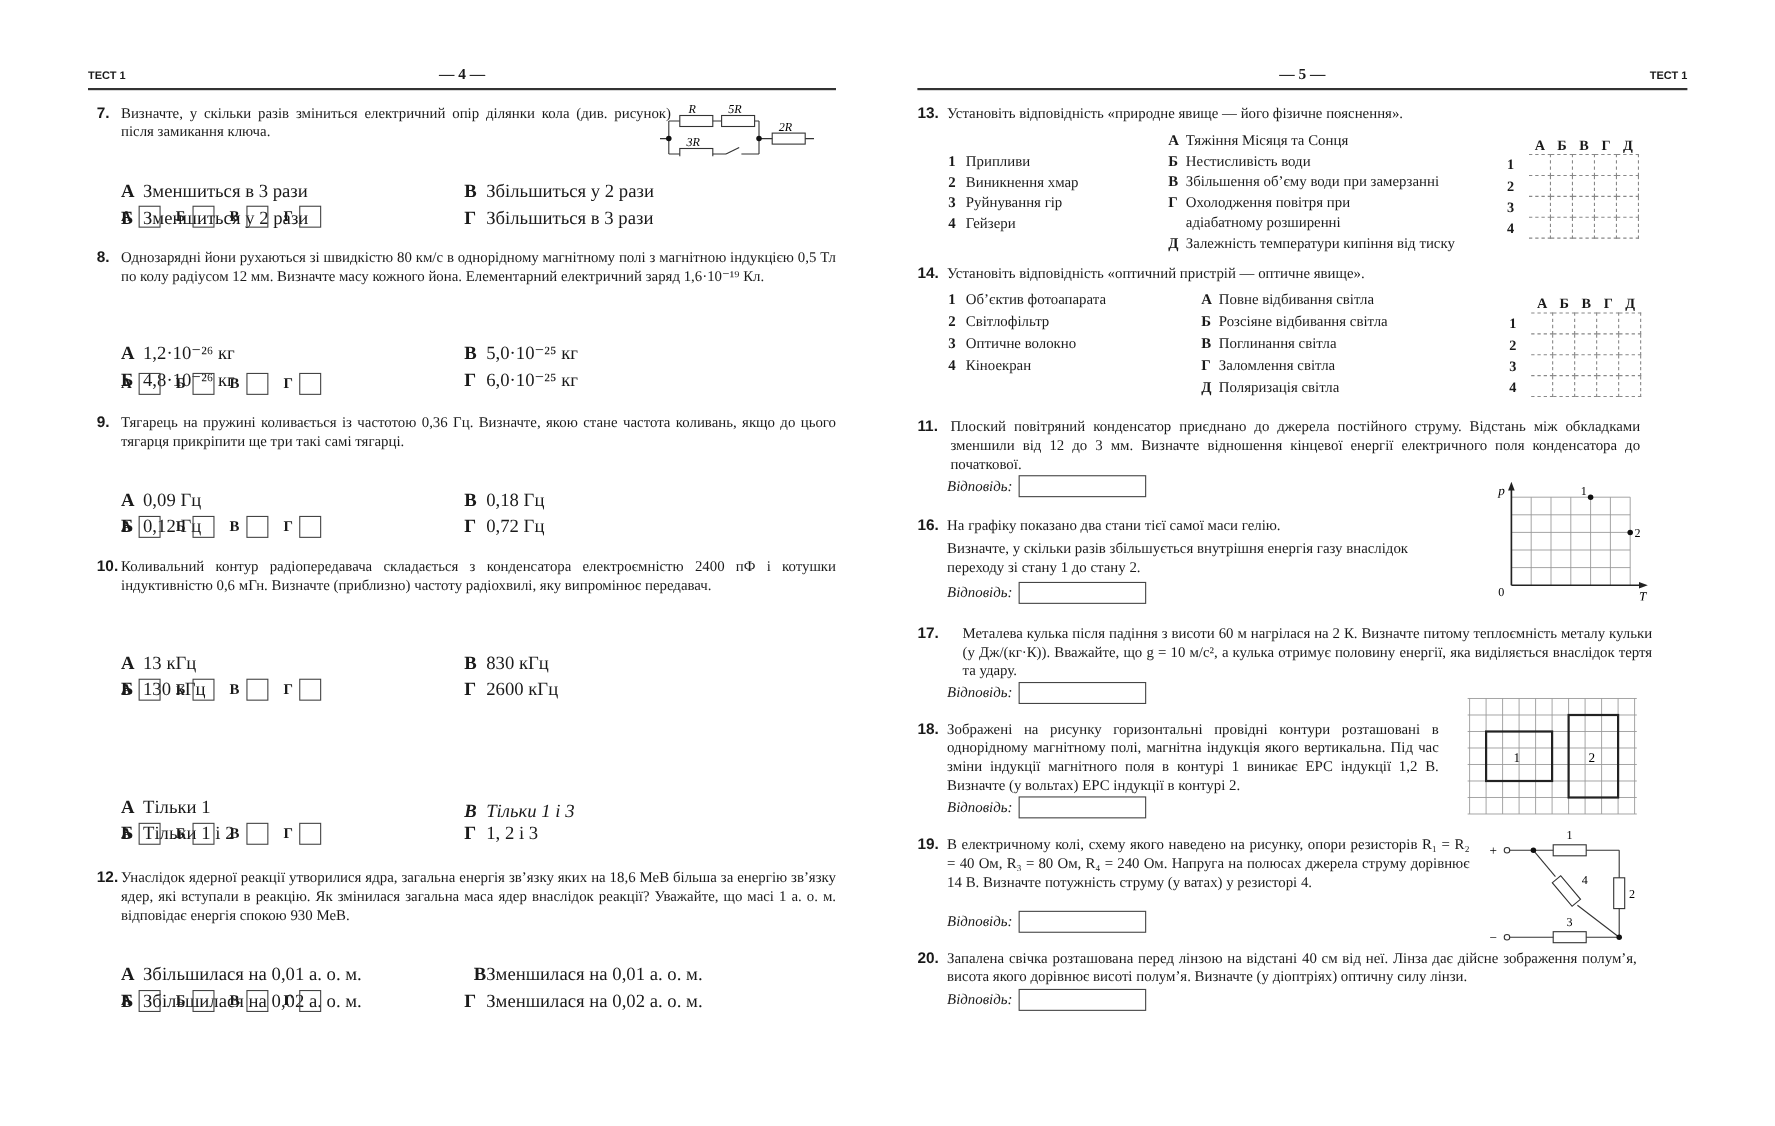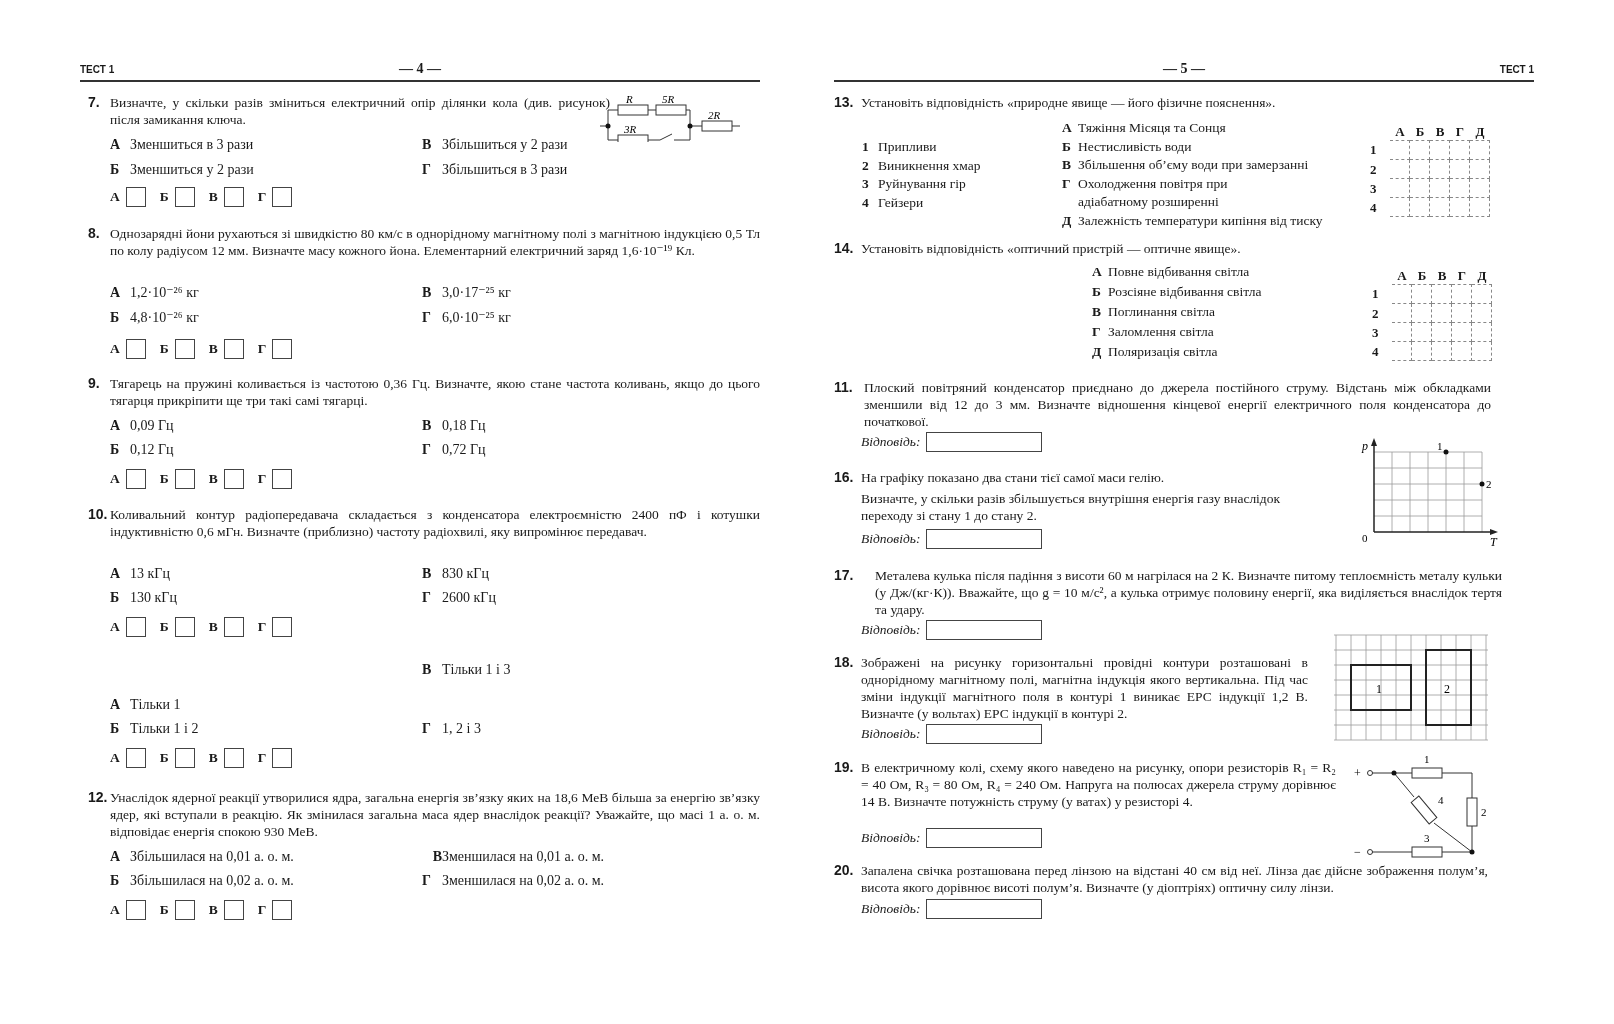--- a/index.html
+++ b/index.html
@@ -6,21 +6,21 @@
   body { width:1614px; height:1024px; position:relative; overflow:hidden; font-family:"Liberation Serif","DejaVu Serif",serif; color:#1a1a1a; }
   .page { position:absolute; top:0; height:788px; }
   #page-left { left:80px; width:680px; }
   #page-right { left:862px; width:680px; }
   .hdr { position:absolute; top:60px; left:0; right:0; height:20px; border-bottom:2.5px solid #333; }
   .hdr .test { position:absolute; top:4px; font-family:"Liberation Sans","DejaVu Sans",sans-serif; font-weight:bold; font-size:10px; }
   .hdr .pnum { position:absolute; top:1px; font-size:14px; font-weight:bold; width:100%; text-align:center; left:0; }
   .q { position:absolute; left:0; right:0; font-size:13.5px; line-height:17px; }
   .q .num { position:absolute; left:8px; font-family:"Liberation Sans","DejaVu Sans",sans-serif; font-weight:bold; font-size:14px; }
   .q .txt { margin-left:30px; text-align:justify; }
-  .opt { position:absolute; font-size:14px; }
+  .opt { position:absolute; font-size:17px;margin-top:27px; }
   .opt b { display:inline-block; width:20px; font-weight:bold; }
   .boxes { position:absolute; left:30px; display:flex; gap:0; }
   .boxes .bx { display:flex; align-items:center; margin-right:14px; }
   .boxes .bx b { font-size:13.5px; margin-right:6px; }
   .boxes .bx span.sq { display:inline-block; width:18px; height:18px; border:1px solid #444; }
   .ans { position:absolute; left:30px; display:flex; align-items:center; }
   .ans i { font-size:13.5px; margin-right:6px; }
   .ans .field { width:114px; height:18px; border:1px solid #444; background:#fff; }
   .match { position:absolute; font-size:13.5px; line-height:18.5px; }
   .match b { display:inline-block; width:16px; }
@@ -95,21 +95,21 @@
         <span class="sq"></span>
       </span>
   </div>
 
   <div class="q" style="top:225px;">
     <span class="num">8.</span>
     <div class="txt">Однозарядні йони рухаються зі швидкістю 80 км/с в однорідному магнітному полі з магнітною індукцією 0,5 Тл по колу радіусом 12 мм. Визначте масу кожного йона. Елементарний електричний заряд 1,6·10⁻¹⁹ Кл.</div>
   </div>
   <div class="opt" style="left:30px;top:284px;"><b>А</b><span>1,2·10⁻²⁶ кг</span></div>
   <div class="opt" style="left:30px;top:309px;"><b>Б</b><span>4,8·10⁻²⁶ кг</span></div>
-  <div class="opt" style="left:342px;top:284px;"><b>В</b><span>3,0·17⁻²⁵ кг</span></div>
+  <div class="opt" style="left:342px;top:284px;"><b>В</b><span>5,0·10⁻²⁵ кг</span></div>
   <div class="opt" style="left:342px;top:309px;"><b>Г</b><span>6,0·10⁻²⁵ кг</span></div>
   <div class="boxes" style="top:339px;">
     <span class="bx">
         <b>А</b>
         <span class="sq"></span>
       </span>
     <span class="bx">
         <b>Б</b>
         <span class="sq"></span>
       </span>
@@ -172,21 +172,21 @@
         <span class="sq"></span>
       </span>
     <span class="bx">
         <b>Г</b>
         <span class="sq"></span>
       </span>
   </div>
 
   <div class="opt" style="left:30px;top:697px;"><b>А</b><span>Тільки 1</span></div>
   <div class="opt" style="left:30px;top:721px;"><b>Б</b><span>Тільки 1 і 2</span></div>
-  <div class="opt" style="left:342px;top:662px;"><b>В</b><span>Тільки 1 і 3</span></div>
+  <div class="opt" style="left:342px;top:701px;font-style:italic;"><b>В</b><span>Тільки 1 і 3</span></div>
   <div class="opt" style="left:342px;top:721px;"><b>Г</b><span>1, 2 і 3</span></div>
   <div class="boxes" style="top:748px;">
     <span class="bx">
         <b>А</b>
         <span class="sq"></span>
       </span>
     <span class="bx">
         <b>Б</b>
         <span class="sq"></span>
       </span>
@@ -292,20 +292,26 @@
         <span class="c"></span>
         <span class="c"></span>
         <span class="c"></span>
         <span class="c"></span>
       </div>
   </div>
 
   <div class="q" style="top:240px;">
     <span class="num" style="left:0;">14.</span>
     <div class="txt" style="margin-left:27px;">Установіть відповідність «оптичний пристрій — оптичне явище».</div>
+  </div>
+  <div class="match" style="left:28px;top:262px;line-height:20px;width:200px;">
+    <div><b>1</b><span>Об’єктив фотоапарата</span></div>
+    <div><b>2</b><span>Світлофільтр</span></div>
+    <div><b>3</b><span>Оптичне волокно</span></div>
+    <div><b>4</b><span>Кіноекран</span></div>
   </div>
   <div class="match" style="left:232px;top:262px;line-height:20px;width:260px;margin-left:26px;">
     <div><b>А</b><span>Повне відбивання світла</span></div>
     <div><b>Б</b><span>Розсіяне відбивання світла</span></div>
     <div><b>В</b><span>Поглинання світла</span></div>
     <div><b>Г</b><span>Заломлення світла</span></div>
     <div><b>Д</b><span>Поляризація світла</span></div>
   </div>
   <div class="grid" style="left:538px;top:268px;">
     <div class="cols">

